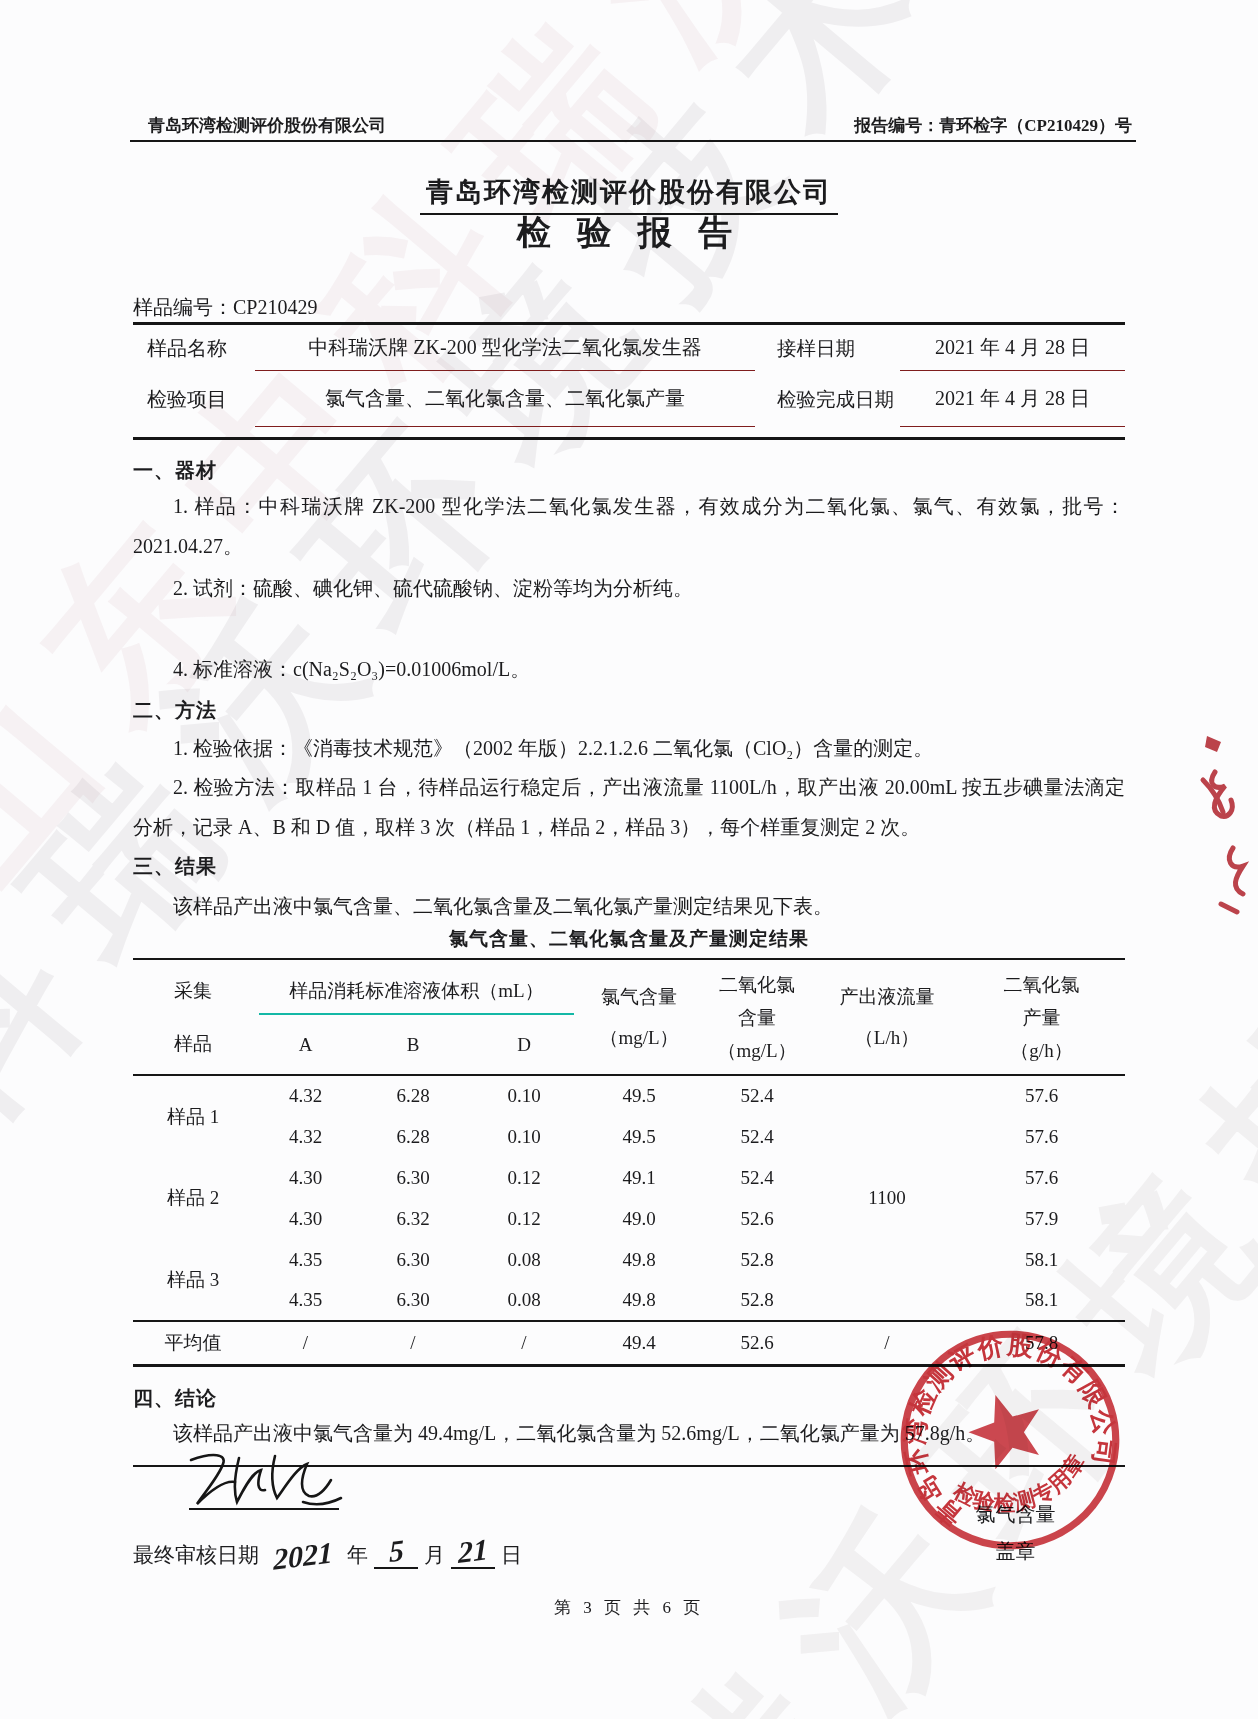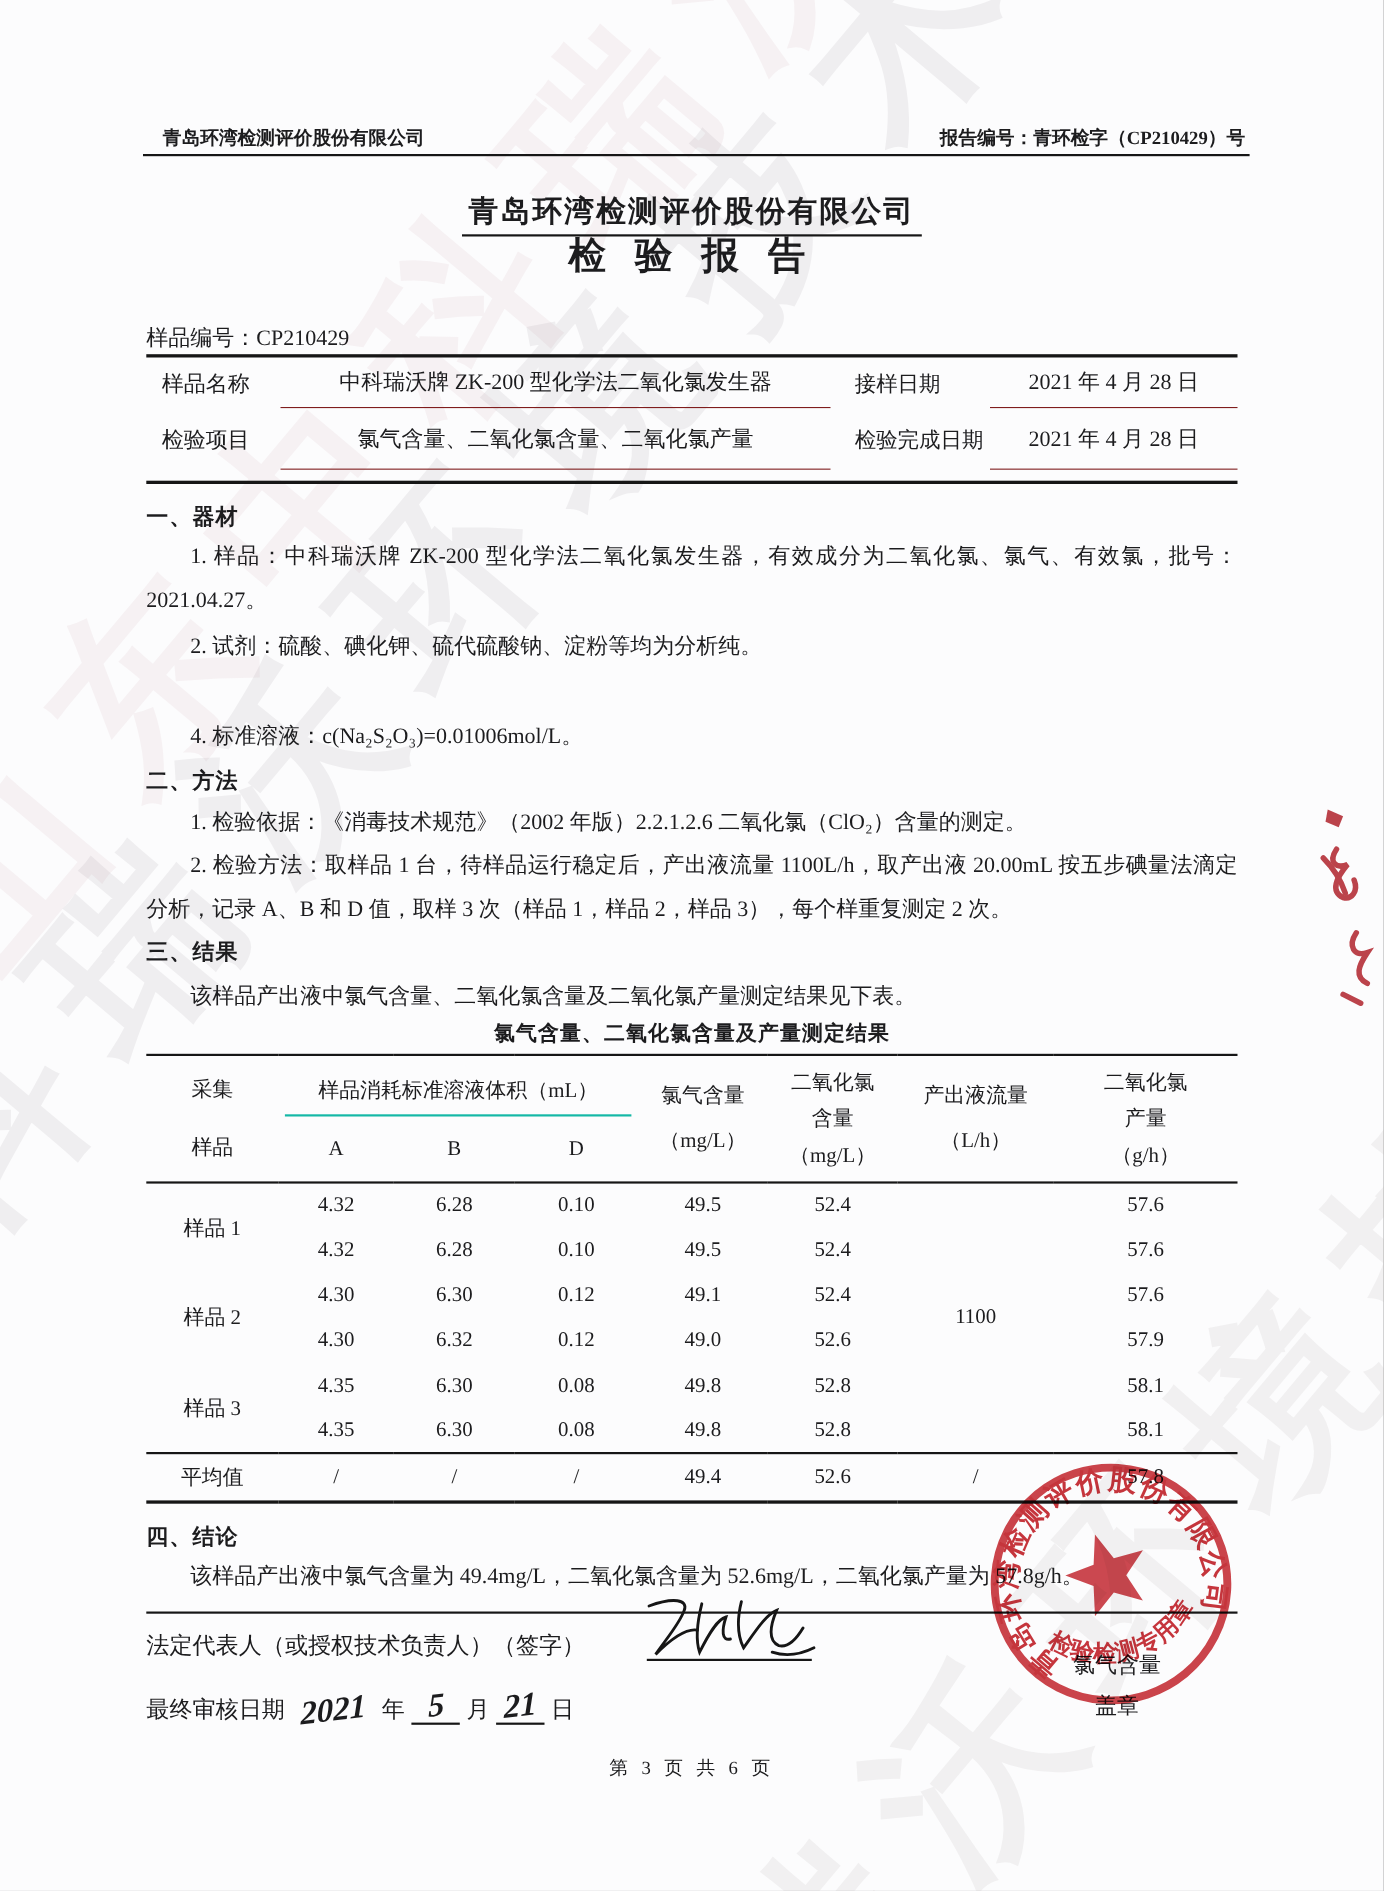--- a/index.html
+++ b/index.html
@@ -257,21 +257,20 @@
         <td>57.8</td>
       </tr>
     </tbody>
       </table>
 
     <div class="abs para sec-title" style="top:1378px">四、结论</div>
     <div class="abs para ind" style="top:1413px">该样品产出液中氯气含量为 49.4mg/L，二氧化氯含量为 52.6mg/L，二氧化氯产量为 57.8g/h。</div>
 
     <div class="abs bigrule"></div>
     <div class="abs sig-row">
-      <span>法定代表人（或授权技术负责人）（签字）</span>
       <span class="sig-line">
         <svg class="sig-svg" width="170" height="70" viewBox="0 0 170 70">
           <g fill="none" stroke="#161616" stroke-width="2.6" stroke-linecap="round">
             <path d="M8 14 C 30 6, 44 8, 40 18 C 36 30, 22 46, 14 58 C 28 44, 42 34, 52 36"></path>
             <path d="M56 12 C 52 28, 50 44, 54 56 C 62 40, 70 26, 78 24 C 74 36, 74 46, 82 44"></path>
             <path d="M92 10 C 88 26, 88 40, 94 52 C 104 38, 114 22, 124 18 C 118 32, 116 46, 126 50 C 134 52, 142 44, 148 34"></path>
             <path d="M120 56 C 132 60, 146 58, 158 52"></path>
           </g>
         </svg>
       </span>

